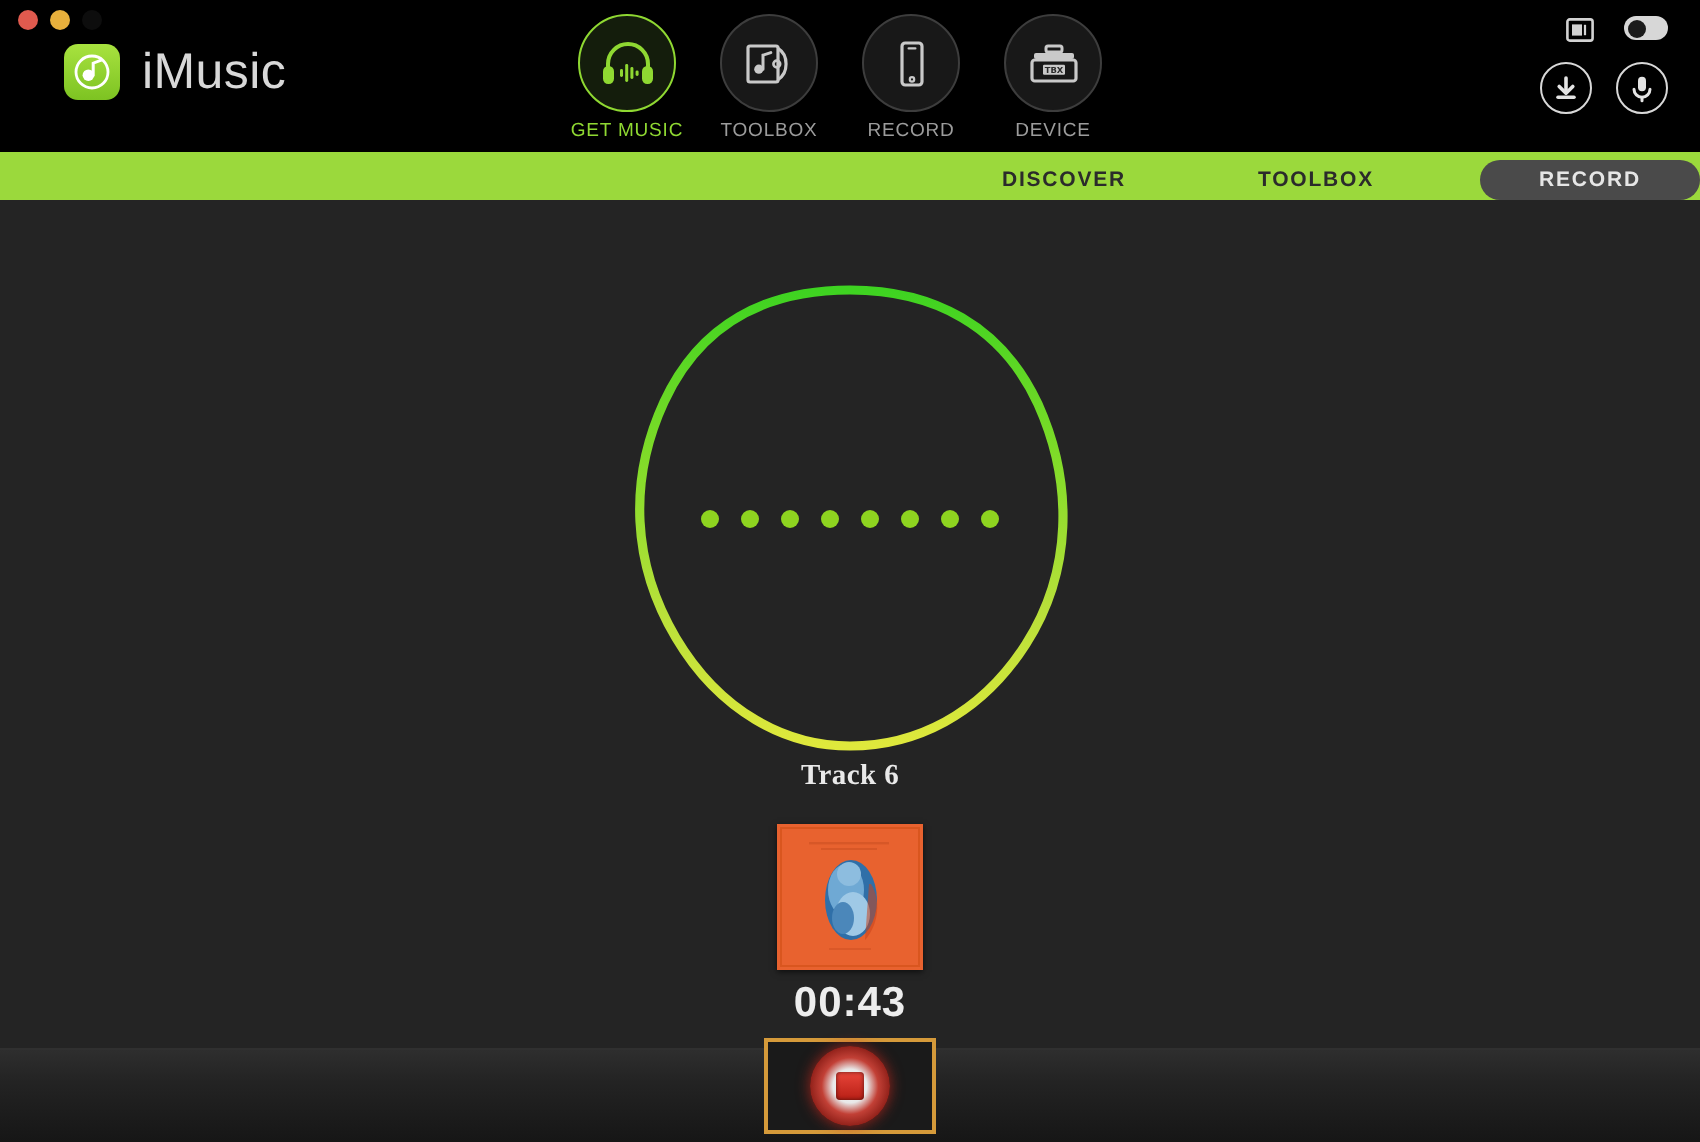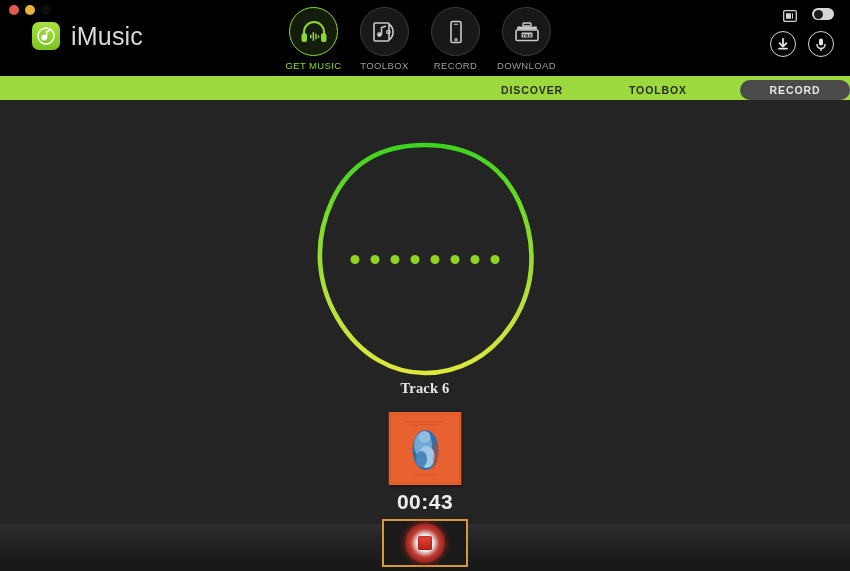--- a/index.html
+++ b/index.html
@@ -250,21 +250,21 @@
       <div class="navitem">
         <span class="navcircle">
           <svg width="28" height="24" viewBox="0 0 28 24">
             <rect x="10" y="3" width="8" height="3" rx="1" fill="none" stroke="#c9c9c9" stroke-width="1.5"></rect>
             <rect x="4" y="6.5" width="20" height="3" rx="1" fill="#c9c9c9"></rect>
             <rect x="3" y="10" width="22" height="10.5" rx="1.4" fill="none" stroke="#c9c9c9" stroke-width="1.6"></rect>
             <rect x="8.5" y="12.4" width="11" height="5" rx=".6" fill="#c9c9c9"></rect>
             <text x="14" y="16.7" font-family="DejaVu Sans, sans-serif" font-size="4.2" fill="#2a2a2a" text-anchor="middle" font-weight="bold">TBX</text>
           </svg>
         </span>
-        <span class="navlabel">DOWNLOAD</span>
+        <span class="navlabel">DEVICE</span>
       </div>
 
     </div>
 
     <div class="topright">
       <div class="tr-row1">
         <span class="fb-icon">
           <svg width="14" height="12" viewBox="0 0 14 12">
             <rect x="0.7" y="0.7" width="12.6" height="10.6" rx="1.2" fill="none" stroke="#d2d2d2" stroke-width="1.3"></rect>
             <rect x="3" y="3.2" width="5" height="5.6" fill="#d2d2d2"></rect>

